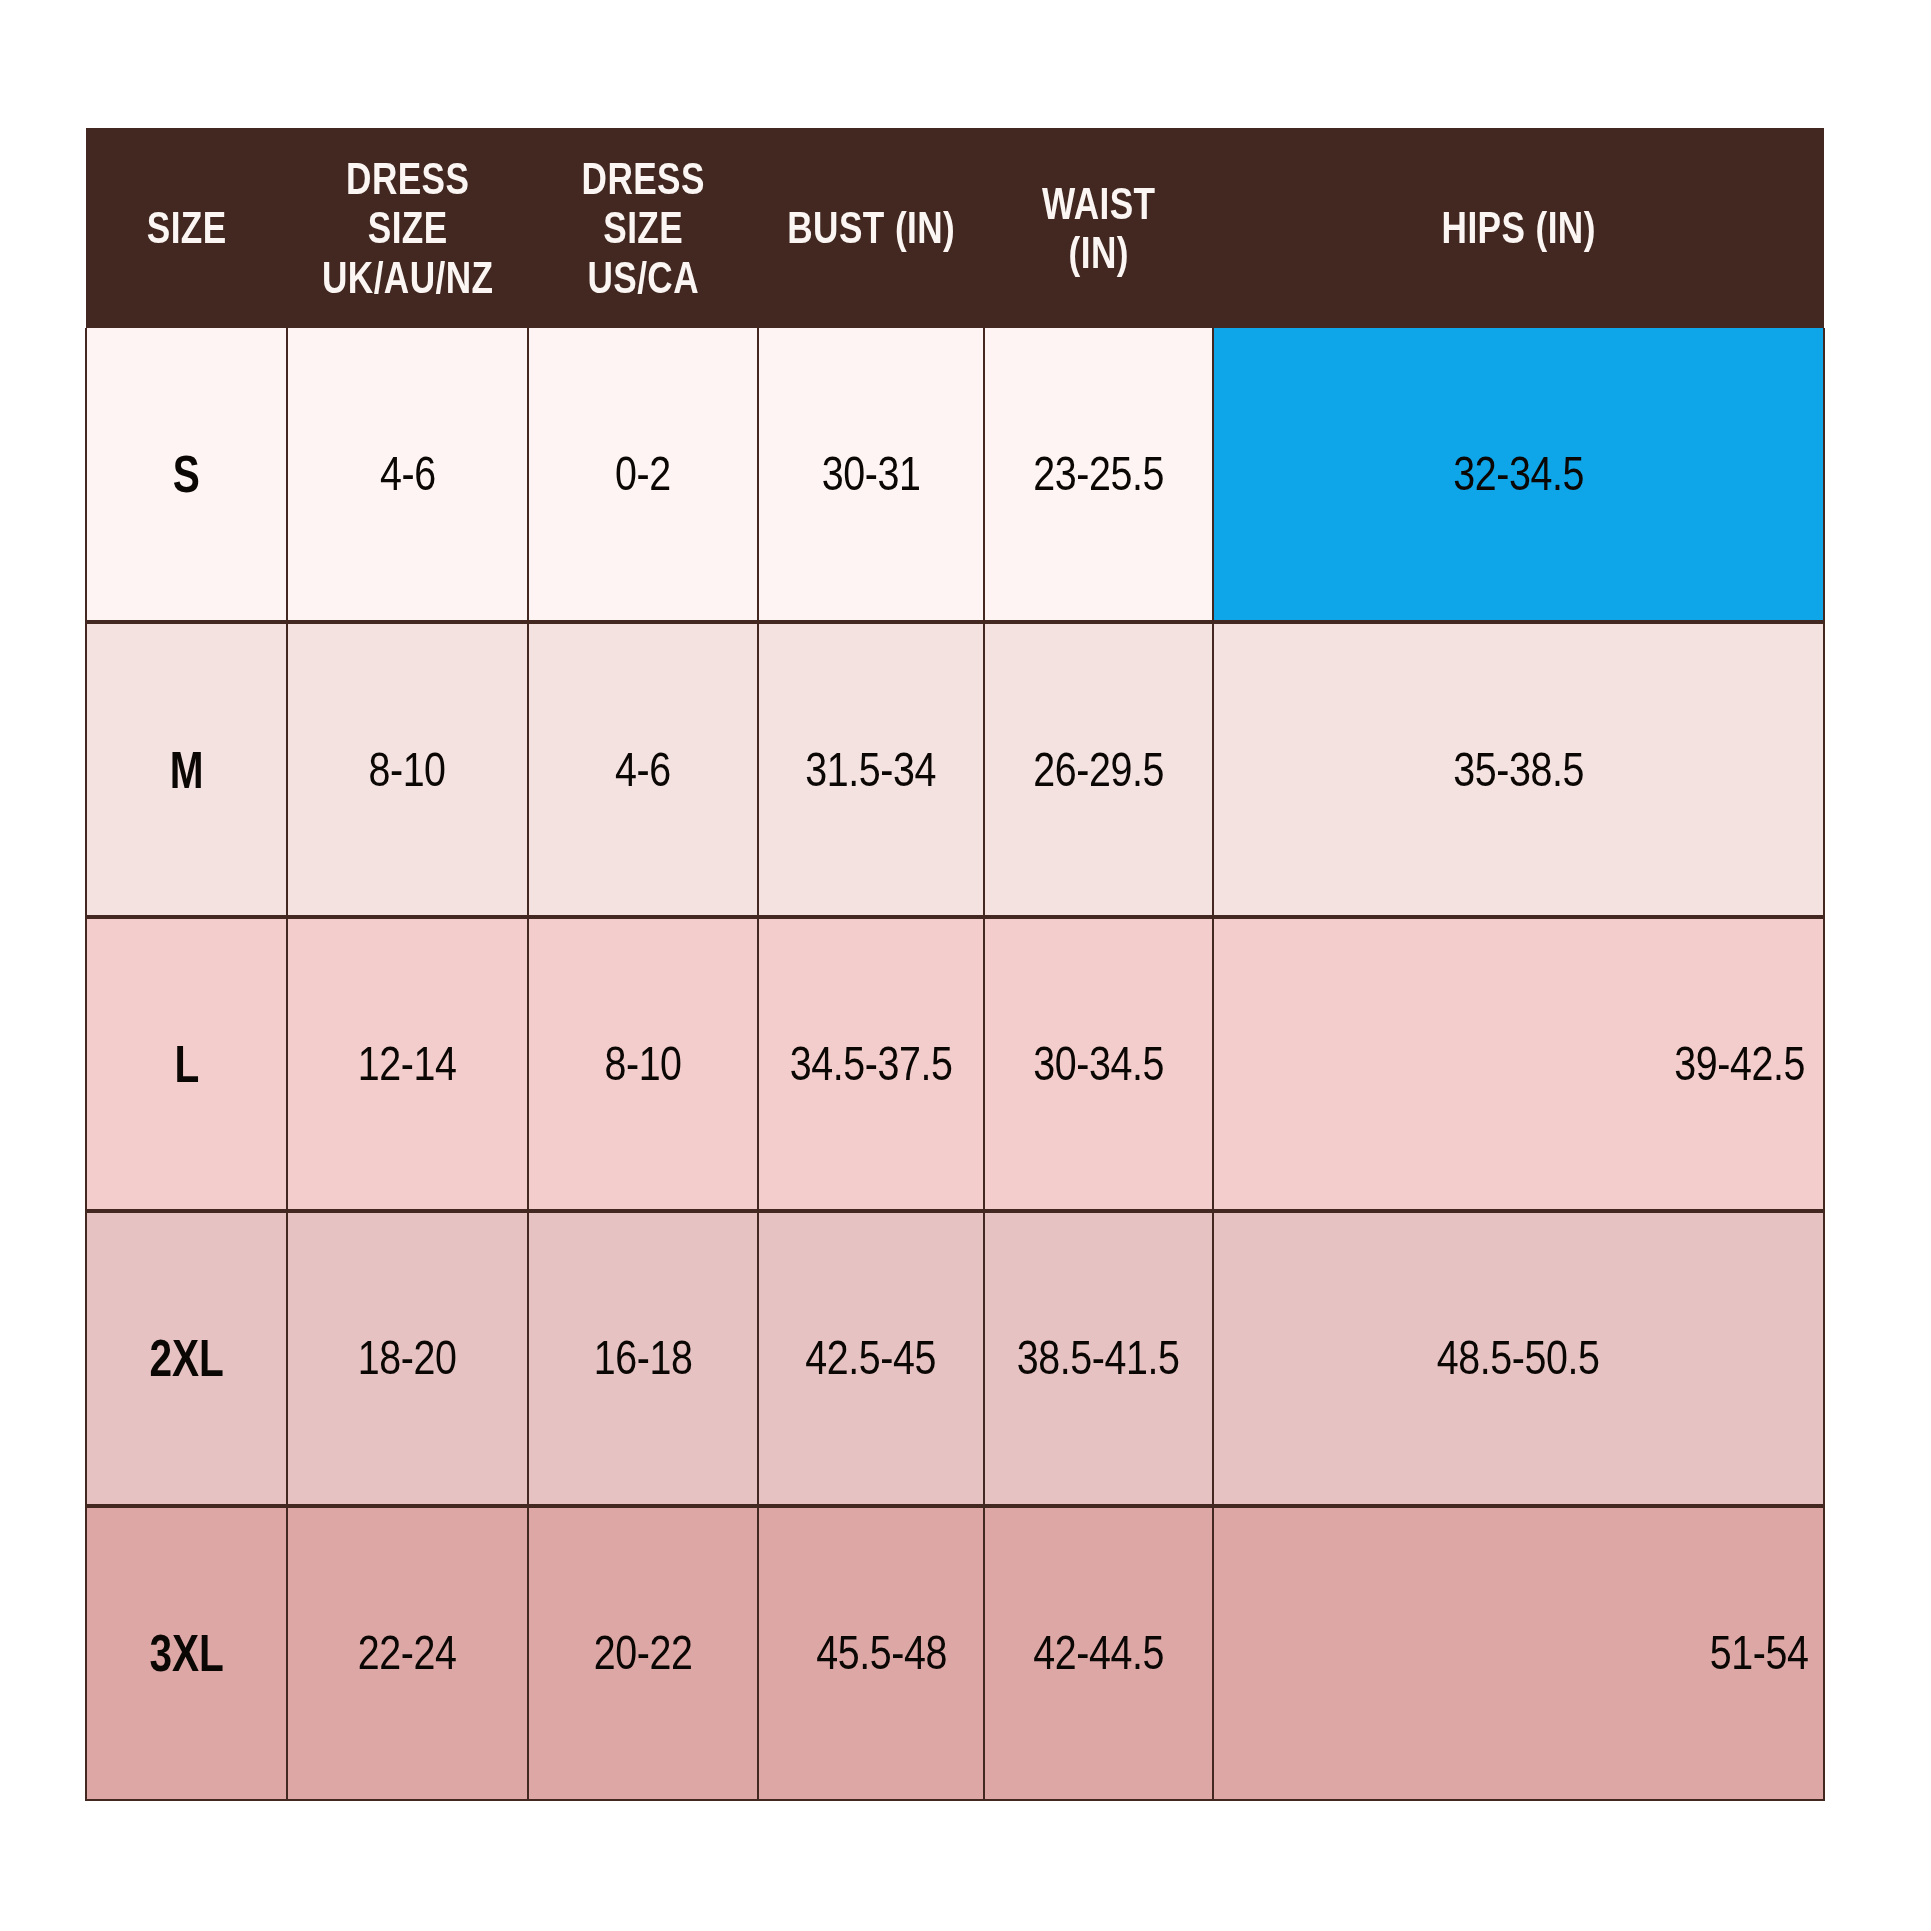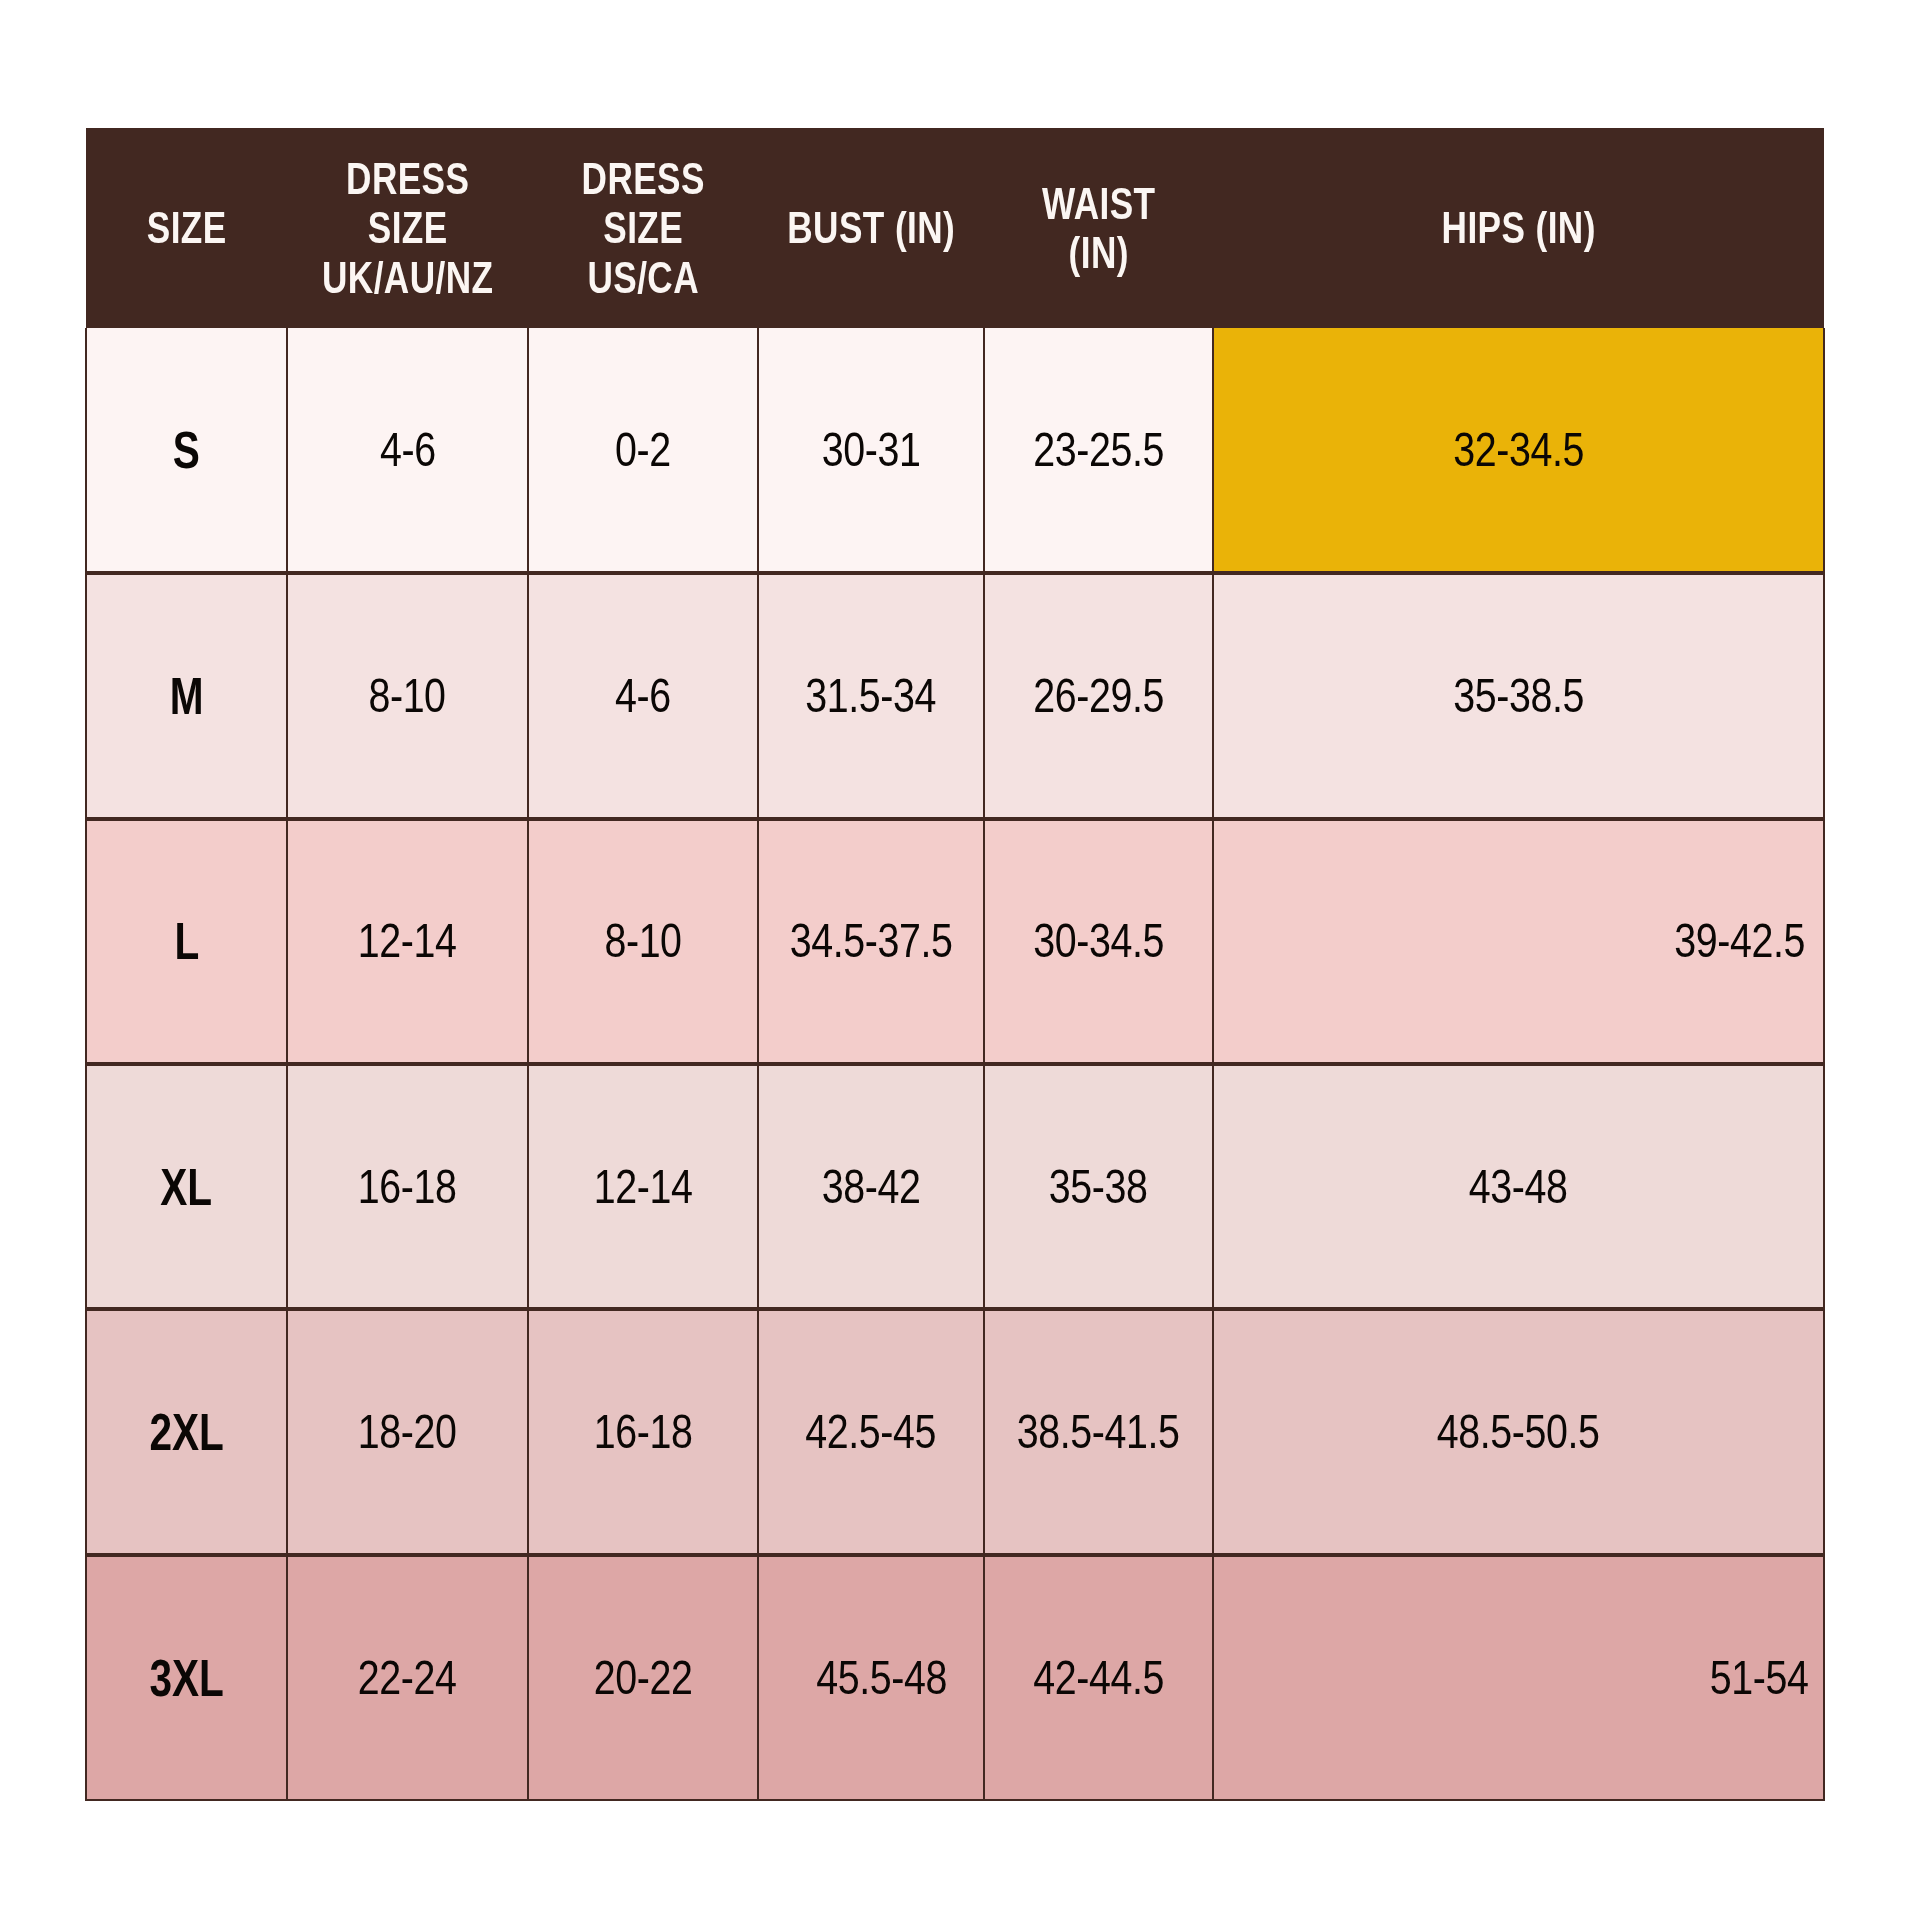--- a/index.html
+++ b/index.html
@@ -144,45 +144,37 @@
           </th>
         </tr>
       </thead>
       <tbody id="chart-body">
           <tr>
             <td class="size-cell" style="background: rgb(253, 244, 243);"><span class="cell-val">S</span></td>
             <td style="background: rgb(253, 244, 243);"><span class="cell-val">4-6</span></td>
             <td style="background: rgb(253, 244, 243);"><span class="cell-val">0-2</span></td>
             <td style="background: rgb(253, 244, 243);"><span class="cell-val">30-31</span></td>
             <td style="background: rgb(253, 244, 243);"><span class="cell-val">23-25.5</span></td>
-            <td style="background: #eab308; text-align: center;"><span class="cell-val">32-34.5</span></td>
+            <td style="background: #0ea5e9; text-align: center;"><span class="cell-val">32-34.5</span></td>
           </tr>
           <tr>
             <td class="size-cell" style="background: rgb(244, 226, 225);"><span class="cell-val">M</span></td>
             <td style="background: rgb(244, 226, 225);"><span class="cell-val">8-10</span></td>
             <td style="background: rgb(244, 226, 225);"><span class="cell-val">4-6</span></td>
             <td style="background: rgb(244, 226, 225); text-align: center;"><span class="cell-val">31.5-34</span></td>
             <td style="background: rgb(244, 226, 225);"><span class="cell-val">26-29.5</span></td>
             <td style="background: rgb(244, 226, 225);"><span class="cell-val">35-38.5</span></td>
           </tr>
           <tr>
             <td class="size-cell" style="background: rgb(243, 205, 203);"><span class="cell-val">L</span></td>
             <td style="background: rgb(243, 205, 203);"><span class="cell-val">12-14</span></td>
             <td style="background: rgb(243, 205, 203);"><span class="cell-val">8-10</span></td>
             <td style="background: rgb(243, 205, 203);"><span class="cell-val">34.5-37.5</span></td>
             <td style="background: rgb(243, 205, 203);"><span class="cell-val">30-34.5</span></td>
             <td style="background: rgb(243, 205, 203); text-align: right;"><span class="cell-val">39-42.5</span></td>
-          </tr>
-          <tr>
-            <td class="size-cell" style="background: rgb(238, 218, 216);"><span class="cell-val">XL</span></td>
-            <td style="background: rgb(238, 218, 216);"><span class="cell-val">16-18</span></td>
-            <td style="background: rgb(238, 218, 216);"><span class="cell-val">12-14</span></td>
-            <td style="background: rgb(238, 218, 216);"><span class="cell-val">38-42</span></td>
-            <td style="background: rgb(238, 218, 216);"><span class="cell-val">35-38</span></td>
-            <td style="background: rgb(238, 218, 216);"><span class="cell-val">43-48</span></td>
           </tr>
           <tr>
             <td class="size-cell" style="background: rgb(230, 195, 194);"><span class="cell-val">2XL</span></td>
             <td style="background: rgb(230, 195, 194);"><span class="cell-val">18-20</span></td>
             <td style="background: rgb(230, 195, 194);"><span class="cell-val">16-18</span></td>
             <td style="background: rgb(230, 195, 194);"><span class="cell-val">42.5-45</span></td>
             <td style="background: rgb(230, 195, 194);"><span class="cell-val">38.5-41.5</span></td>
             <td style="background: rgb(230, 195, 194);"><span class="cell-val">48.5-50.5</span></td>
           </tr>
           <tr>

